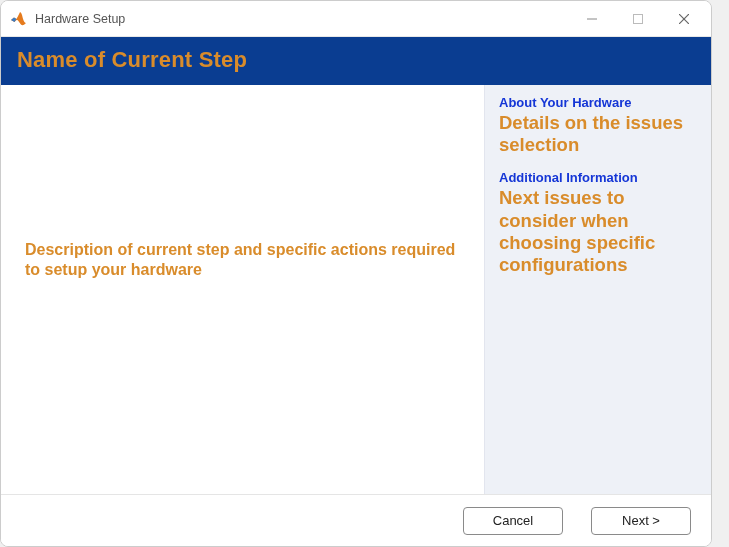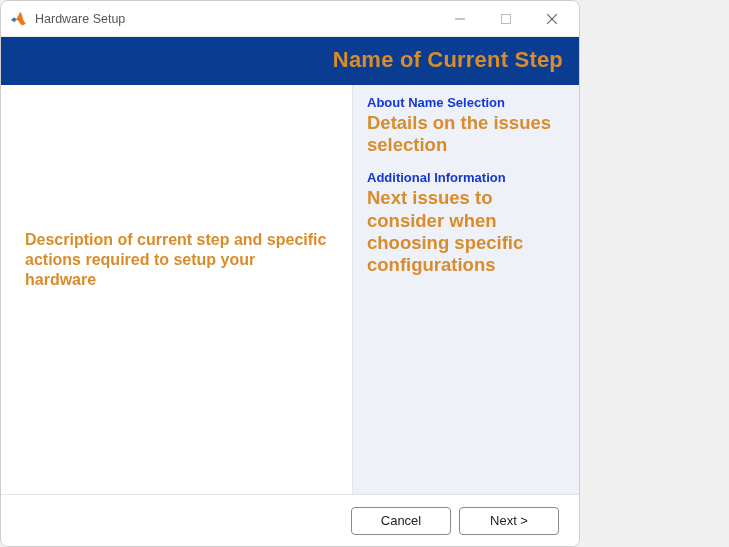--- a/index.html
+++ b/index.html
@@ -10,21 +10,21 @@
 
     body {
       font-family: "Segoe UI", Arial, sans-serif;
       background: #f0f0f0;
       width: 729px;
       height: 547px;
       overflow: hidden;
     }
 
     .window {
-      width: 580px;
+      width: 712px;
       height: 547px;
       background: #ffffff;
       border: 1px solid #cccccc;
       border-radius: 8px;
       display: flex;
       flex-direction: column;
       overflow: hidden;
     }
 
     .titlebar {
@@ -65,21 +65,20 @@
       cursor: pointer;
     }
 
     .win-btn svg {
       display: block;
     }
 
     .step-header {
       background: #0a3d91;
       padding: 10px 16px 12px 16px;
-      text-align: right;
     }
 
     .step-header-title {
       font-size: 22px;
       font-weight: 700;
       color: #d98c2b;
       letter-spacing: 0.2px;
     }
 
     .content {
@@ -130,21 +129,21 @@
       line-height: 1.2;
     }
 
     .button-bar {
       height: 52px;
       border-top: 1px solid #e5e5e5;
       display: flex;
       align-items: center;
       justify-content: flex-end;
       padding: 0 20px;
-      gap: 8px;
+      gap: 28px;
       background: #ffffff;
     }
 
     .btn {
       min-width: 100px;
       height: 28px;
       border: 1px solid #8a8a8a;
       border-radius: 4px;
       background: #ffffff;
       font-size: 13px;
@@ -192,21 +191,21 @@
   <div class="step-header">
     <div class="step-header-title">Name of Current Step</div>
   </div>
 
   <div class="content">
     <div class="main-panel">
       <div class="main-description">Description of current step and specific actions required to setup your hardware</div>
     </div>
     <div class="side-panel">
       <div class="side-section">
-        <div class="side-section-title">About Name Selection</div>
+        <div class="side-section-title">About Your Hardware</div>
         <div class="side-section-body">Details on the issues selection</div>
       </div>
       <div class="side-section">
         <div class="side-section-title">Additional Information</div>
         <div class="side-section-body">Next issues to consider when choosing specific configurations</div>
       </div>
     </div>
   </div>
 
   <div class="button-bar">

